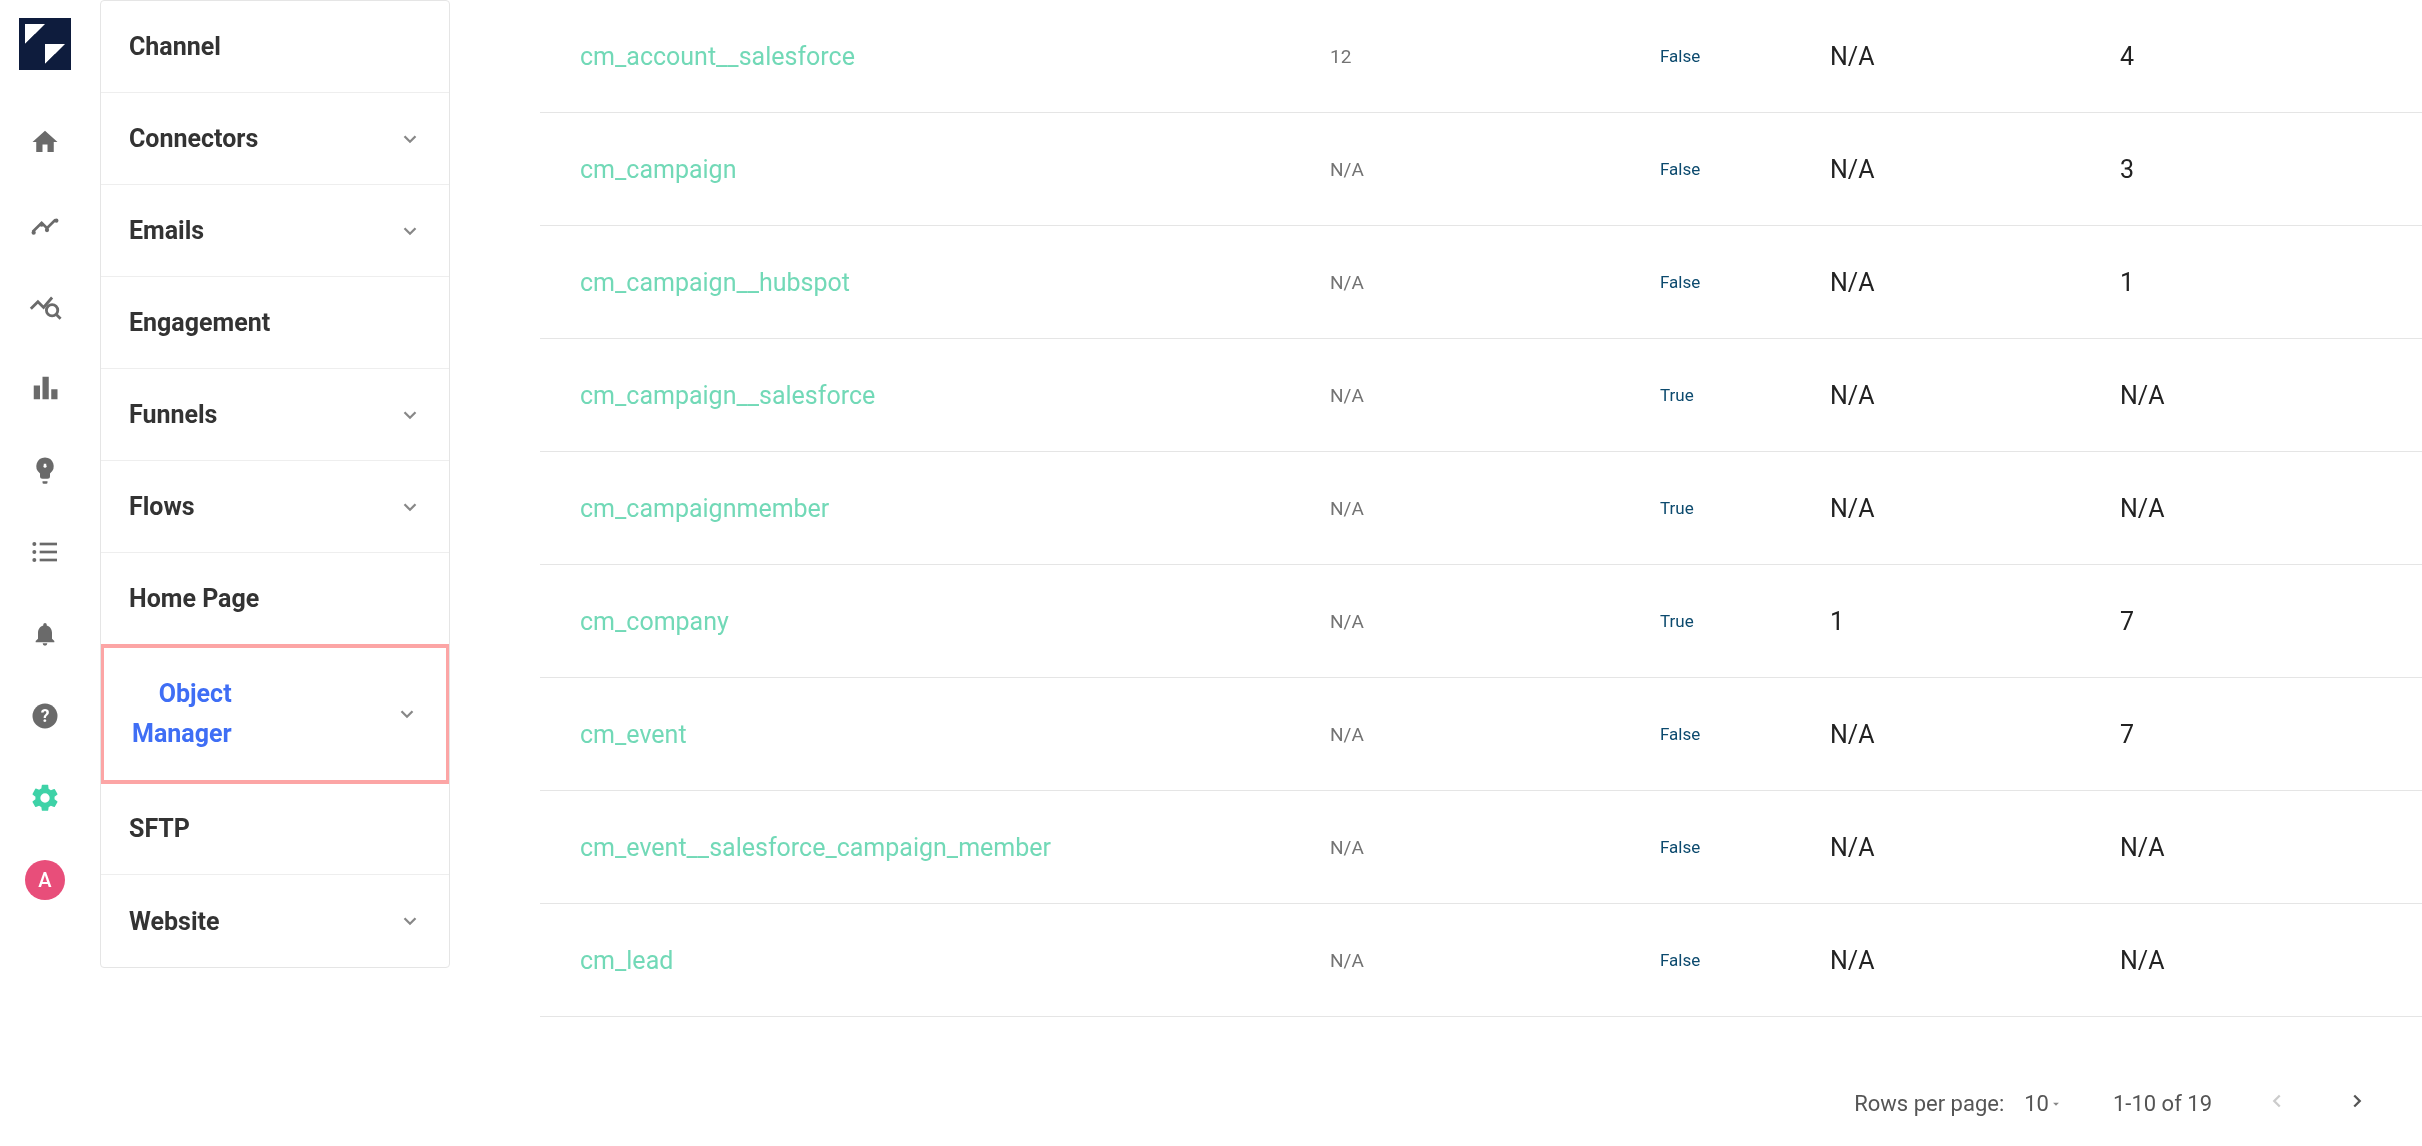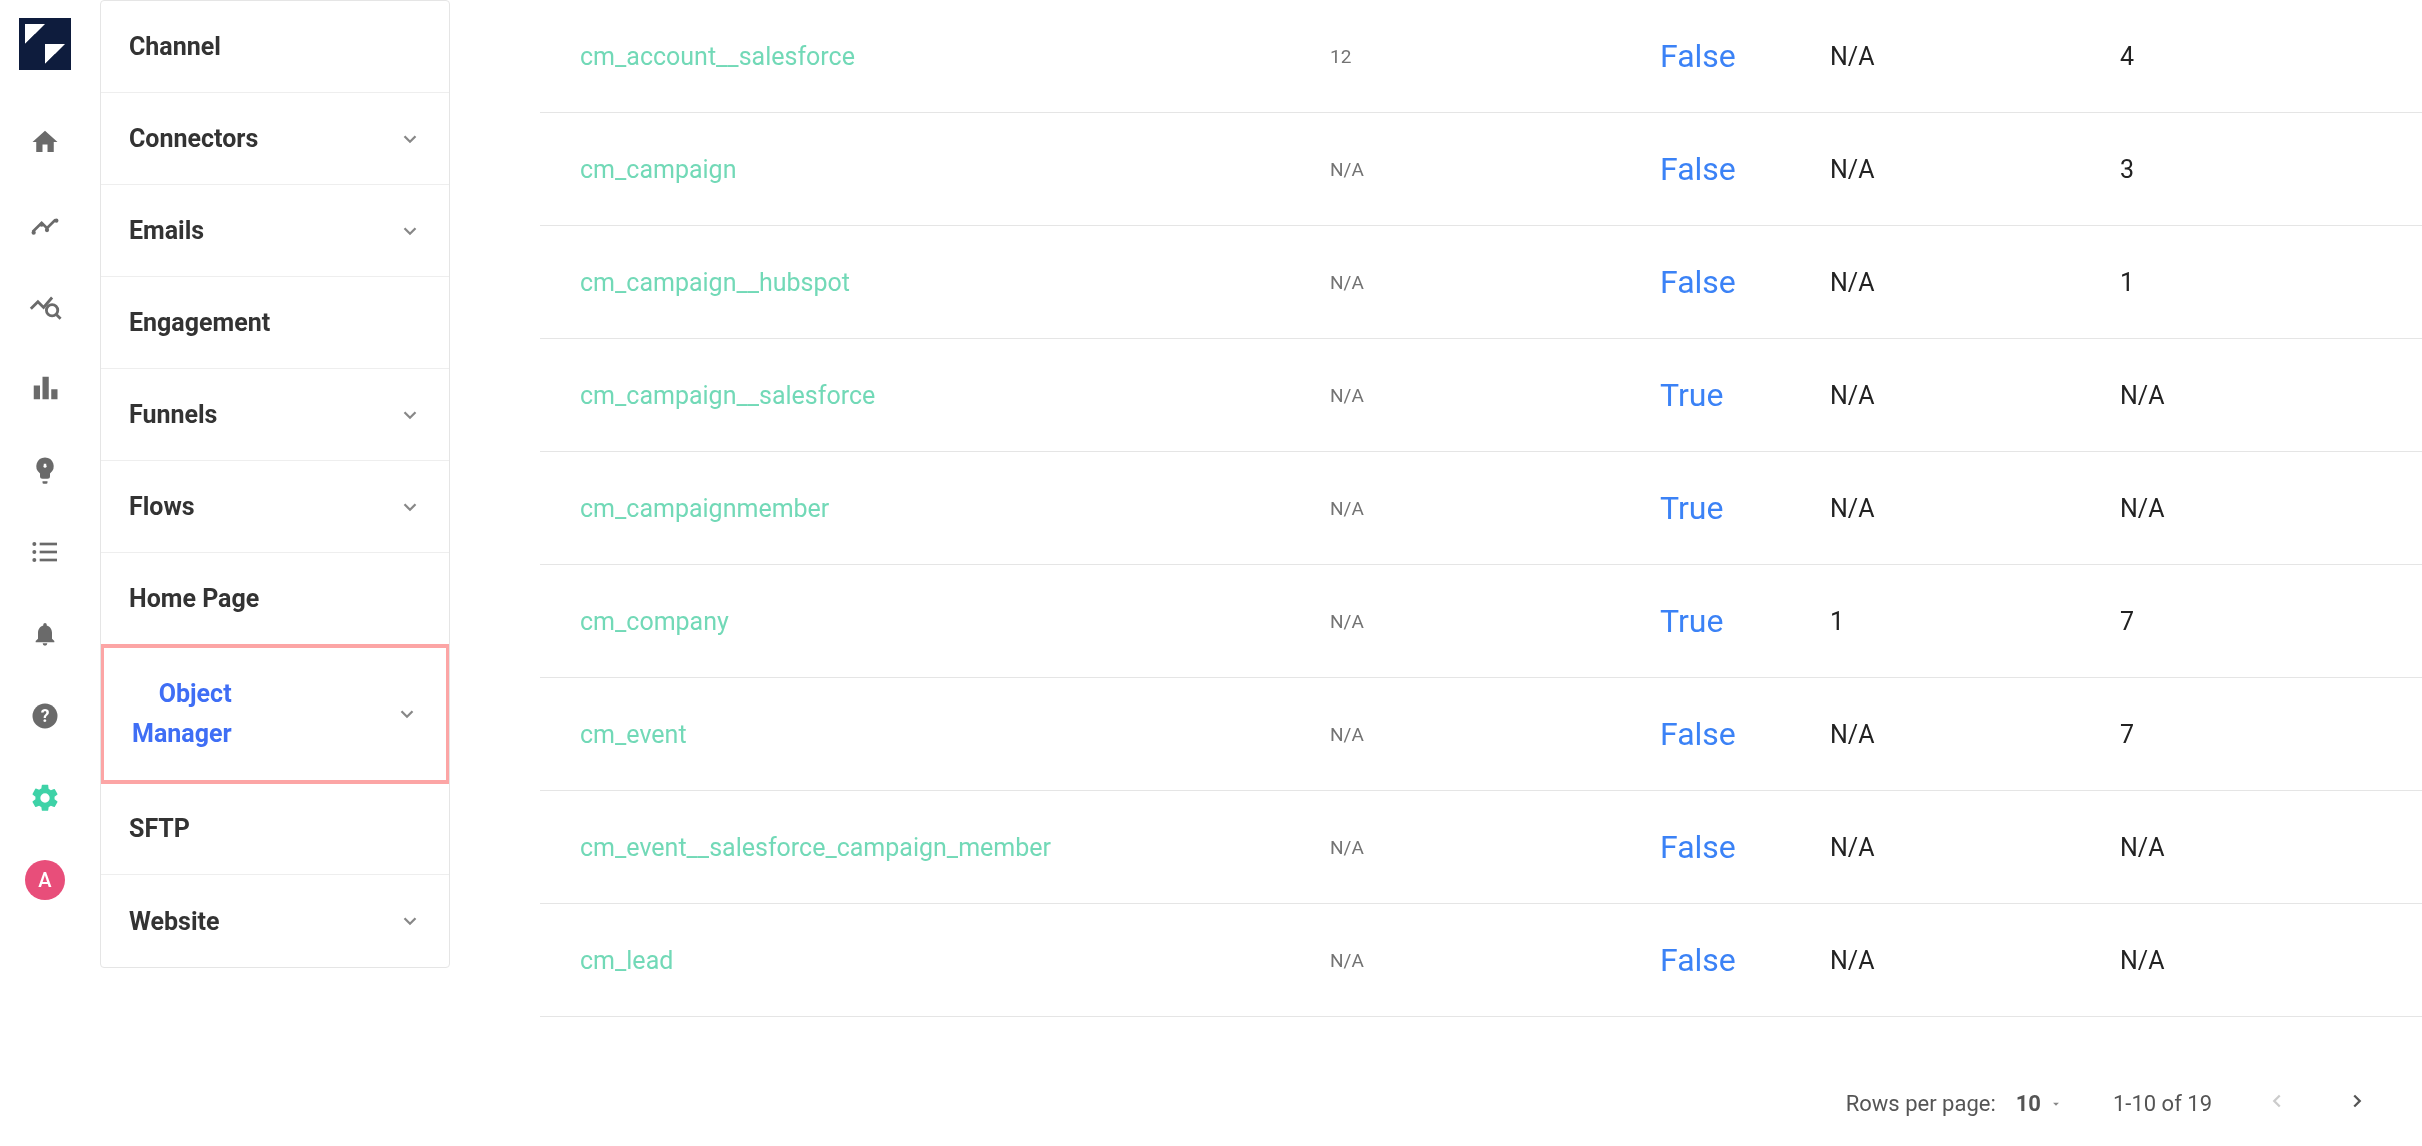--- a/index.html
+++ b/index.html
@@ -109,41 +109,40 @@
   .row {
     display: flex;
     align-items: center;
     border-bottom: 1px solid #e5e5e5;
     height: 113px;
     padding: 0 40px 0 40px;
   }
   .row .c1 { flex: 0 0 750px; font-size: 25px; }
   .row .c1 a { color: #72d9b7; text-decoration: none; cursor: pointer; }
   .row .c2 { flex: 0 0 330px; font-size: 19px; color: #737373; }
-  .row .c3 { flex: 0 0 170px; font-size: 32px; color: #3b82f6; }
+  .row .c3 { flex: 0 0 170px; font-size: 17px; color: #0c4a6e; }
   .row .c4 { flex: 0 0 290px; font-size: 25px; color: #222; }
   .row .c5 { flex: 1; font-size: 25px; color: #222; }
 
   
   .pagination {
     display: flex;
     align-items: flex-end;
     justify-content: flex-end;
     gap: 50px;
     padding: 30px 50px;
     font-size: 22px;
     color: #555;
   }
   .rows-per-page { display: flex; align-items: center; gap: 20px; }
   .select {
     display: flex;
     align-items: center;
-    gap: 8px;
+    gap: 0;
     cursor: pointer;
-    font-weight: bold;
   }
   .pagination .nav-btn {
     cursor: pointer;
     color: #555;
     width: 30px;
     height: 30px;
     display: flex;
     align-items: center;
     justify-content: center;
   }

